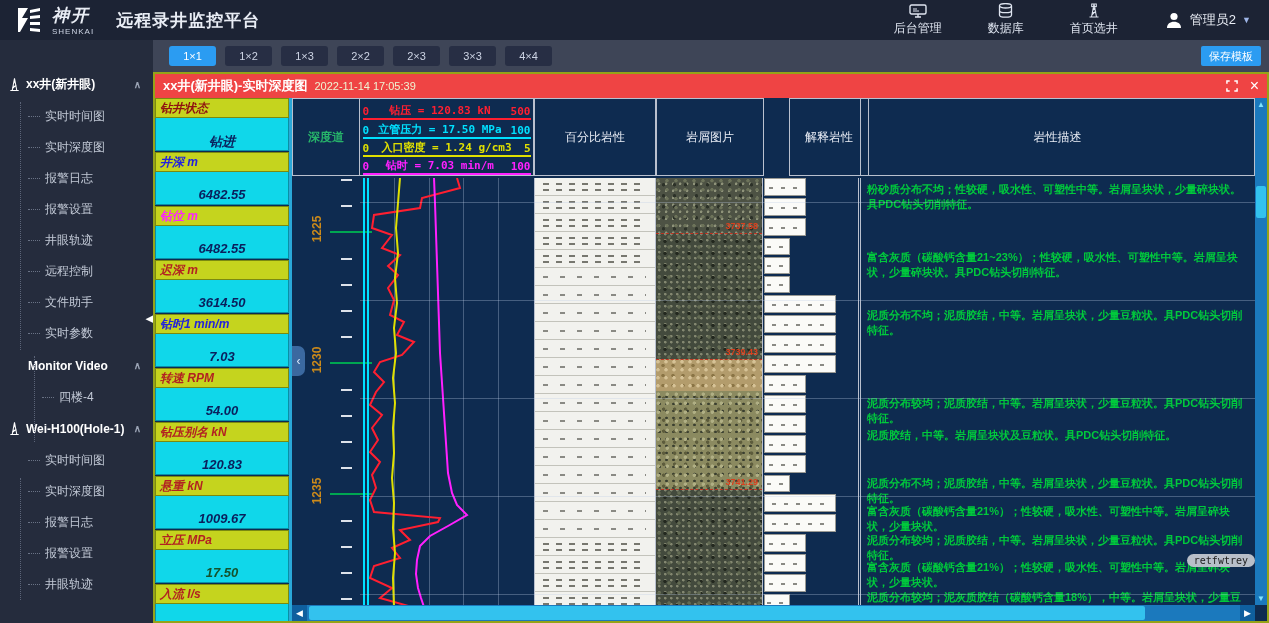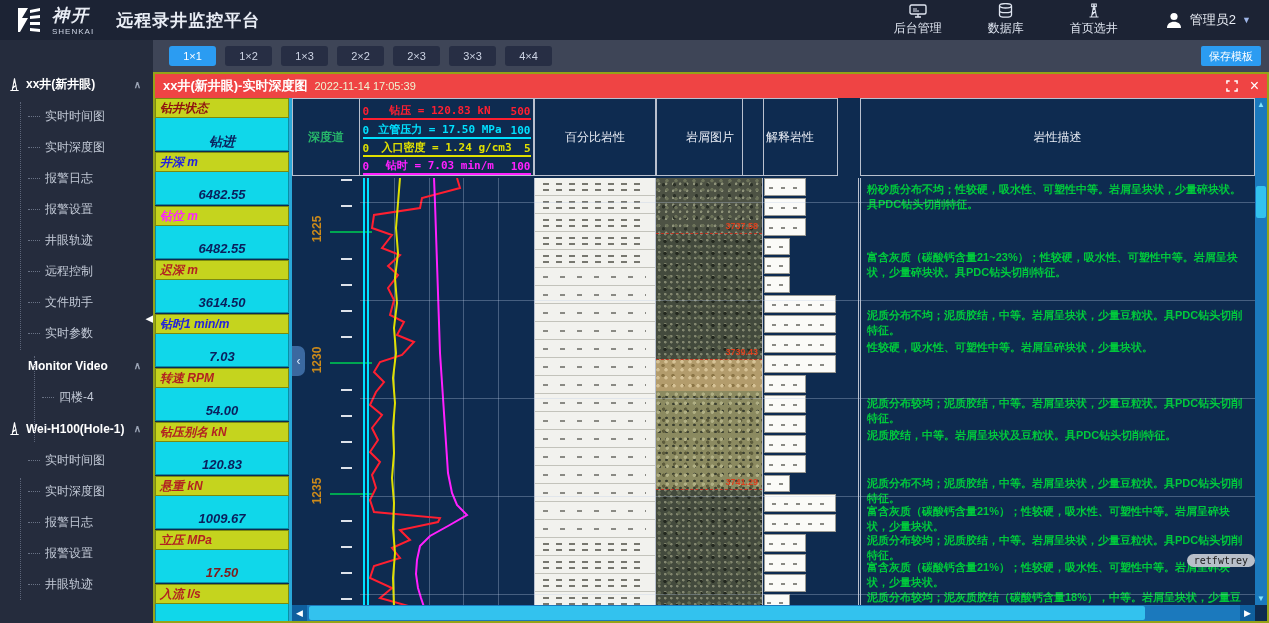--- a/index.html
+++ b/index.html
@@ -46,21 +46,21 @@
   .p-label{height:17px;background:#c5d41e;border:1px solid #7a8a10;font-style:italic;font-weight:bold;font-size:12px;padding:1px 4px 0 4px;box-sizing:content-box}
   .p-value{height:17px;background:#10d7ea;border:1px solid #0a8fa5;border-top:none;font-style:italic;font-weight:bold;font-size:13px;text-align:center;padding-top:15px;position:relative}
   .p-value.big{font-size:16px}
   
   .chart-area{flex:1;position:relative;background:#0e2b50;overflow:hidden}
   .hdr-cell{position:absolute;top:0;height:78px;border:1px solid #b9c0ce;box-sizing:border-box;display:flex;align-items:center;justify-content:center;color:#e8ecf4;font-size:12px}
   .hdr-track{left:0;width:68px;color:#27b36a;font-weight:bold}
   .hdr-legend{left:68px;width:174px;flex-direction:column;justify-content:flex-start;padding-top:3px;border-left:none}
   .hdr-perc{left:242px;width:122px}
   .hdr-photo{left:364px;width:108px}
-  .hdr-interp{left:450px;width:96px}
+  .hdr-interp{left:497px;width:80px}
   .hdr-desc{left:568px;right:12px}
   .leg-row{width:168px;height:19px;display:flex;justify-content:space-between;align-items:flex-end;font-family:"DejaVu Sans Mono",monospace;font-size:11px;font-weight:bold;box-sizing:border-box}
   .leg-row .mid{letter-spacing:0}
   .chart-body{position:absolute;left:0;top:80px;right:12px;bottom:16px;overflow:hidden}
   .b-col{position:absolute;top:0;bottom:0}
   .b-track{left:0;width:68px}
   .b-curves{left:68px;width:172px}
   .b-perc{left:242px;width:120px;background:#f2f2ee;border-left:1px solid #b9c0ce;border-right:1px solid #b9c0ce}
   .b-photo{left:364px;width:106px;border-right:1px solid #b9c0ce}
   .b-interp{left:472px;width:94px;border-right:1px solid #b9c0ce}
@@ -288,21 +288,21 @@
         <div class="p-block">
           <div class="p-label" style="color: rgb(178, 34, 34);">钻压别名 kN</div>
           <div class="p-value"><span style="color: rgb(10, 31, 92);">120.83</span></div>
         </div>
         <div class="p-block">
           <div class="p-label" style="color: rgb(178, 34, 34);">悬重 kN</div>
           <div class="p-value"><span style="color: rgb(10, 31, 92);">1009.67</span></div>
         </div>
         <div class="p-block">
           <div class="p-label" style="color: rgb(178, 34, 34);">立压 MPa</div>
-          <div class="p-value"><span style="color: #7f1d1d;">17.50</span></div>
+          <div class="p-value"><span style="color: #14532d;">17.50</span></div>
         </div>
         <div class="p-block">
           <div class="p-label" style="color: rgb(178, 34, 34);">入流 l/s</div>
           <div class="p-value"><span style="color: rgb(10, 31, 92);">29.80</span></div>
         </div>
         <div class="p-block">
           <div class="p-label" style="color: rgb(178, 34, 34);">泵冲_1 SPM</div>
           <div class="p-value"><span style="color: rgb(10, 31, 92);">51.00</span></div>
         </div>
         <div class="p-block">
@@ -449,21 +449,20 @@
             <div class="i-box i-w"></div>
             <div class="i-box i-n"></div>
             <div class="i-box i-n"></div>
             <div class="i-box i-n"></div>
             <div class="i-box i-t"></div>
           </div>
         <div class="b-col b-desc" id="descCol">
             <div class="desc-item" style="top: 4px;">粉砂质分布不均；性较硬，吸水性、可塑性中等。岩屑呈块状，少量碎块状。具PDC钻头切削特征。</div>
             <div class="desc-item" style="top: 72px;">富含灰质（碳酸钙含量21~23%）；性较硬，吸水性、可塑性中等。岩屑呈块状，少量碎块状。具PDC钻头切削特征。</div>
             <div class="desc-item" style="top: 130px;">泥质分布不均；泥质胶结，中等。岩屑呈块状，少量豆粒状。具PDC钻头切削特征。</div>
-            <div class="desc-item" style="top: 162px;">性较硬，吸水性、可塑性中等。岩屑呈碎块状，少量块状。</div>
             <div class="desc-item" style="top: 218px;">泥质分布较均；泥质胶结，中等。岩屑呈块状，少量豆粒状。具PDC钻头切削特征。</div>
             <div class="desc-item" style="top: 250px;">泥质胶结，中等。岩屑呈块状及豆粒状。具PDC钻头切削特征。</div>
             <div class="desc-item" style="top: 298px;">泥质分布不均；泥质胶结，中等。岩屑呈块状，少量豆粒状。具PDC钻头切削特征。</div>
             <div class="desc-item" style="top: 326px;">富含灰质（碳酸钙含量21%）；性较硬，吸水性、可塑性中等。岩屑呈碎块状，少量块状。</div>
             <div class="desc-item" style="top: 355px;">泥质分布较均；泥质胶结，中等。岩屑呈块状，少量豆粒状。具PDC钻头切削特征。</div>
             <div class="desc-item" style="top: 382px;">富含灰质（碳酸钙含量21%）；性较硬，吸水性、可塑性中等。岩屑呈碎块状，少量块状。</div>
             <div class="desc-item" style="top: 412px;">泥质分布较均；泥灰质胶结（碳酸钙含量18%），中等。岩屑呈块状，少量豆粒状。具PDC钻头切削特征。</div>
             <div class="tooltip" style="right: 0px; top: 376px;">retfwtrey</div>
           </div>
       <div class="gridline-h" style="top: 24px;"></div>

